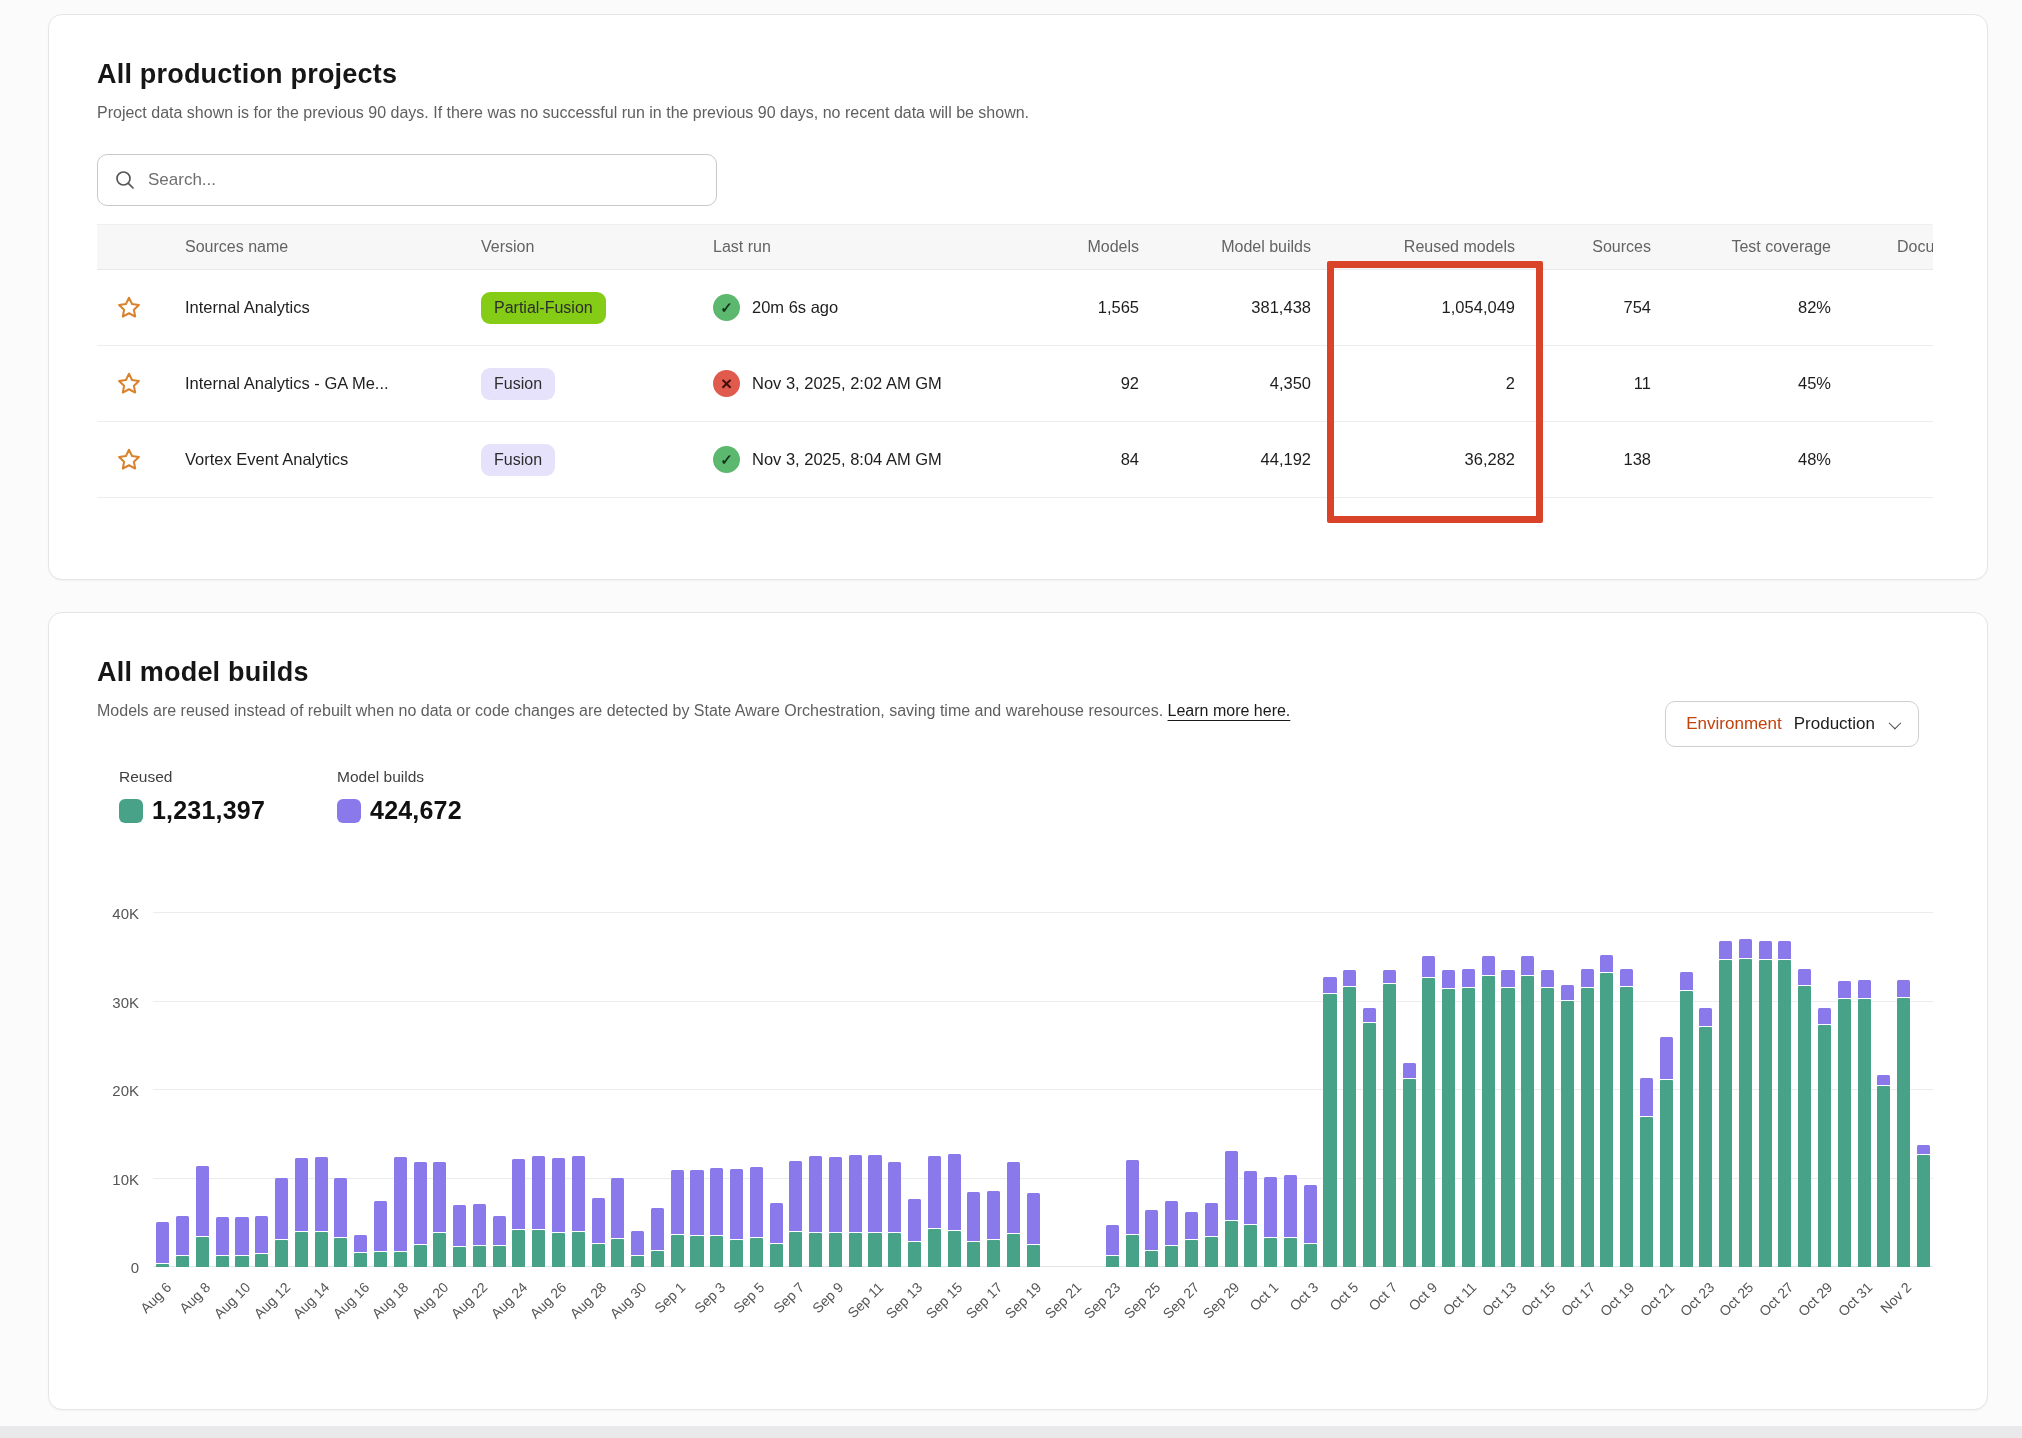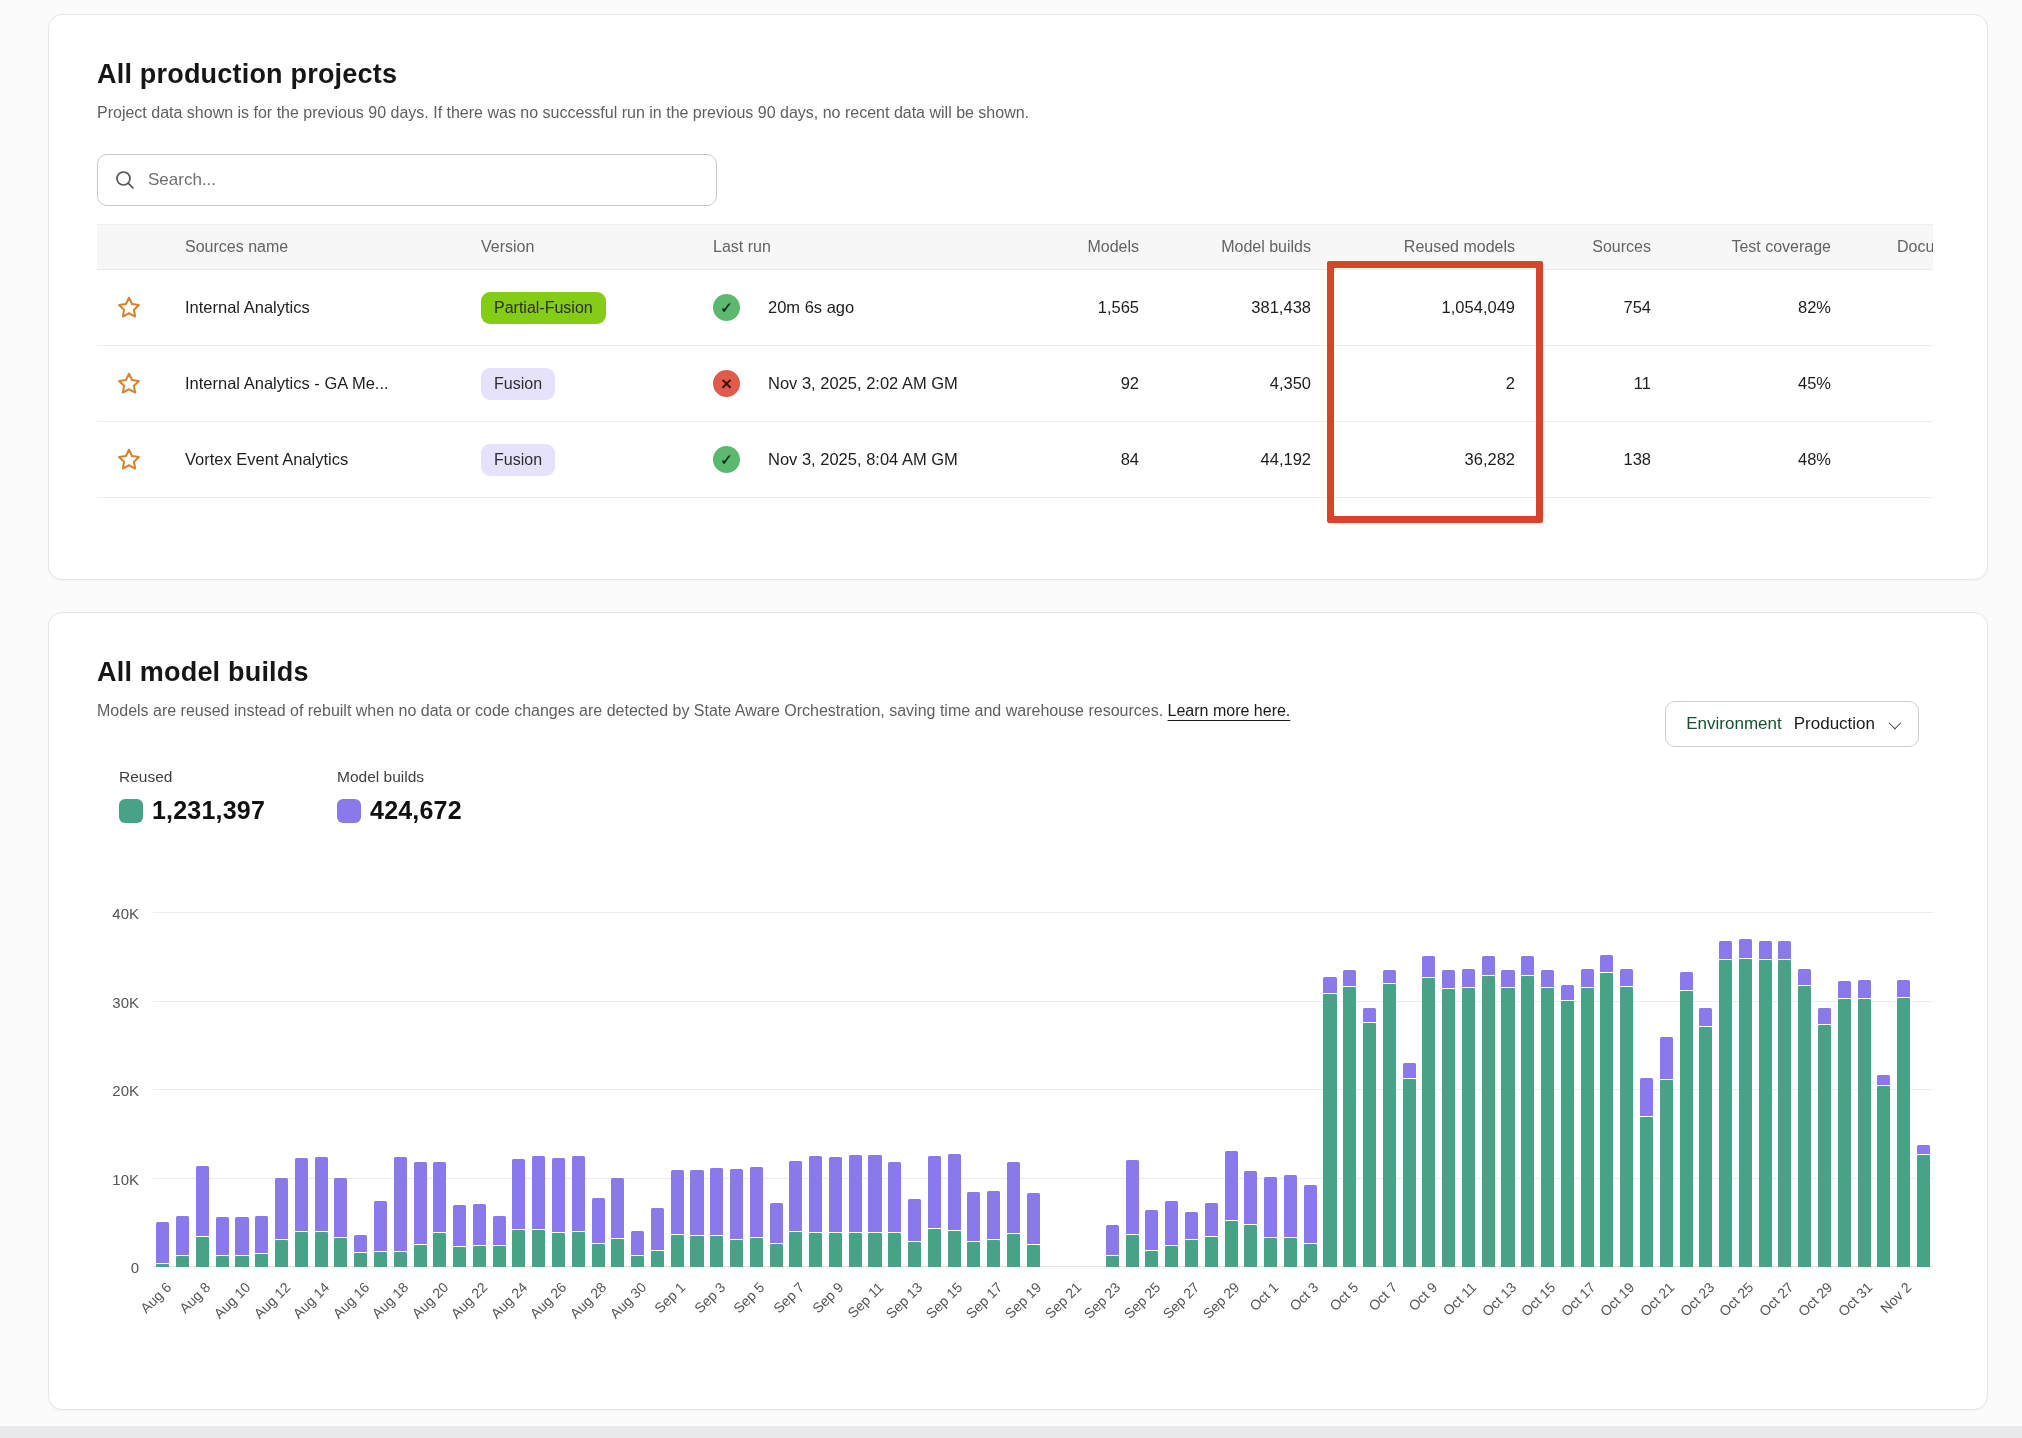--- a/index.html
+++ b/index.html
@@ -32,35 +32,35 @@
   .th { padding:0 10px 0 24px; white-space:nowrap; overflow:hidden; }
   .th.num, .td.num { text-align:right; padding:0 10px 0 0; }
   .th.docs { padding-left:56px; }
   .td { padding-left:24px; white-space:nowrap; overflow:hidden; }
   .td.star-cell { padding-left:0; display:flex; justify-content:center; }
   .star-btn { width:30px; height:30px; background:none; border:none; cursor:pointer; display:flex; align-items:center; justify-content:center; }
   .proj-link { color:#1f1f1f; font-weight:500; text-decoration:underline; text-underline-offset:5px; text-decoration-thickness:1px; cursor:pointer; }
   .badge { display:inline-block; padding:7px 13px; border-radius:9px; font-size:16px; color:#2d2d2d; }
   .badge[data-variant="partial-fusion"] { background:#84cc16; }
   .badge[data-variant="fusion"] { background:#e7e2fc; }
-  .lastrun { display:flex; align-items:center; gap:28px; }
+  .lastrun { display:flex; align-items:center; gap:12px; }
   .status-icon { width:27px; height:27px; border-radius:50%; flex:0 0 auto; display:flex; align-items:center; justify-content:center;
                  font-size:15px; font-weight:700; }
   .status-icon[data-status="success"] { background:#5cb86f; color:#12331c; }
   .status-icon[data-status="success"]::after { content:"\2713"; }
   .status-icon[data-status="error"] { background:#e05a4d; color:#40100a; }
   .status-icon[data-status="error"]::after { content:"\00D7"; font-size:19px; }
 
   
   #annotation-box { position:absolute; left:1327px; top:261px; width:216px; height:262px;
                     border:7px solid #d8432a; border-radius:2px; pointer-events:none; z-index:20; }
   .learn-link { color:#1a1a1a; font-weight:500; text-decoration:underline; text-underline-offset:4px; cursor:pointer; }
   .env-select { position:absolute; right:68px; top:88px; height:46px; border:1px solid #cfcfcf; border-radius:10px;
                 display:flex; align-items:center; gap:12px; padding:0 20px; font-size:17px; background:#fff; cursor:pointer; }
-  .env-select .env-label { color:#14532d; }
+  .env-select .env-label { color:#c2410c; }
   .env-select .env-value { color:#1c1c1c; }
   .chev { width:9px; height:9px; border-right:1.8px solid #444; border-bottom:1.8px solid #444;
           transform:rotate(45deg) translateY(-2px); margin-left:2px; }
 
   
   .legend { margin-top:48px; margin-left:22px; display:flex; gap:72px; }
   .legend-item .legend-label { font-size:15.5px; color:#3f3f3f; margin-bottom:10px; }
   .legend-value-row { display:flex; align-items:center; gap:9px; }
   .swatch { width:24px; height:24px; border-radius:6px; }
   .legend-value { font-size:25px; font-weight:700; color:#101010; letter-spacing:.2px; }

